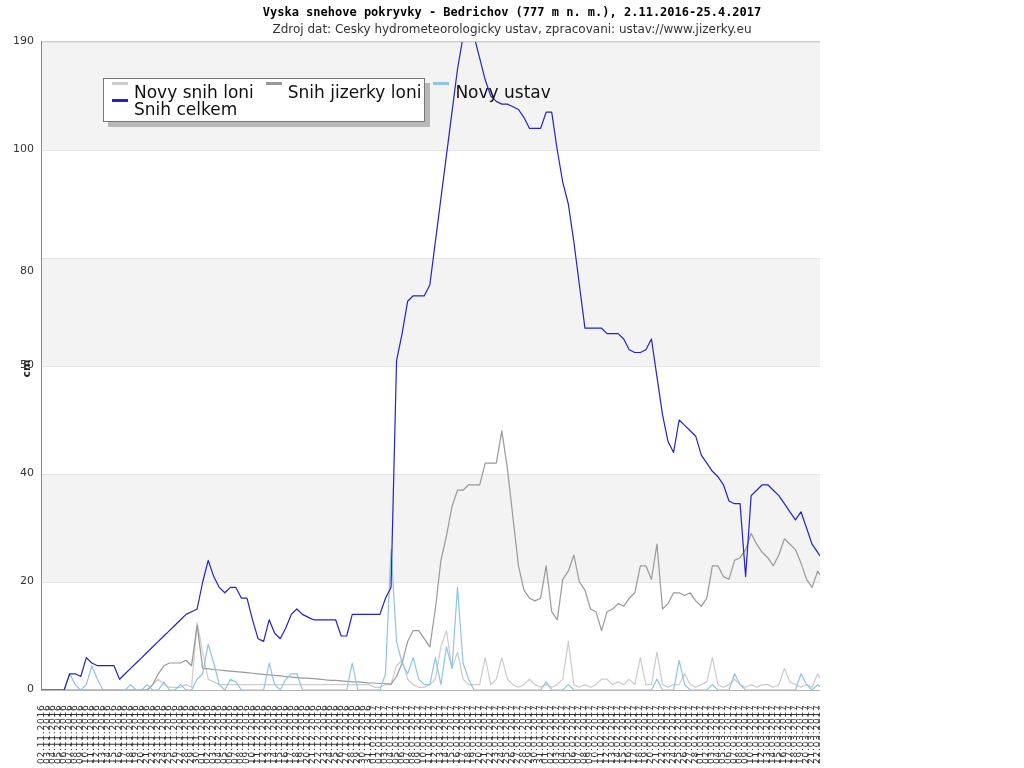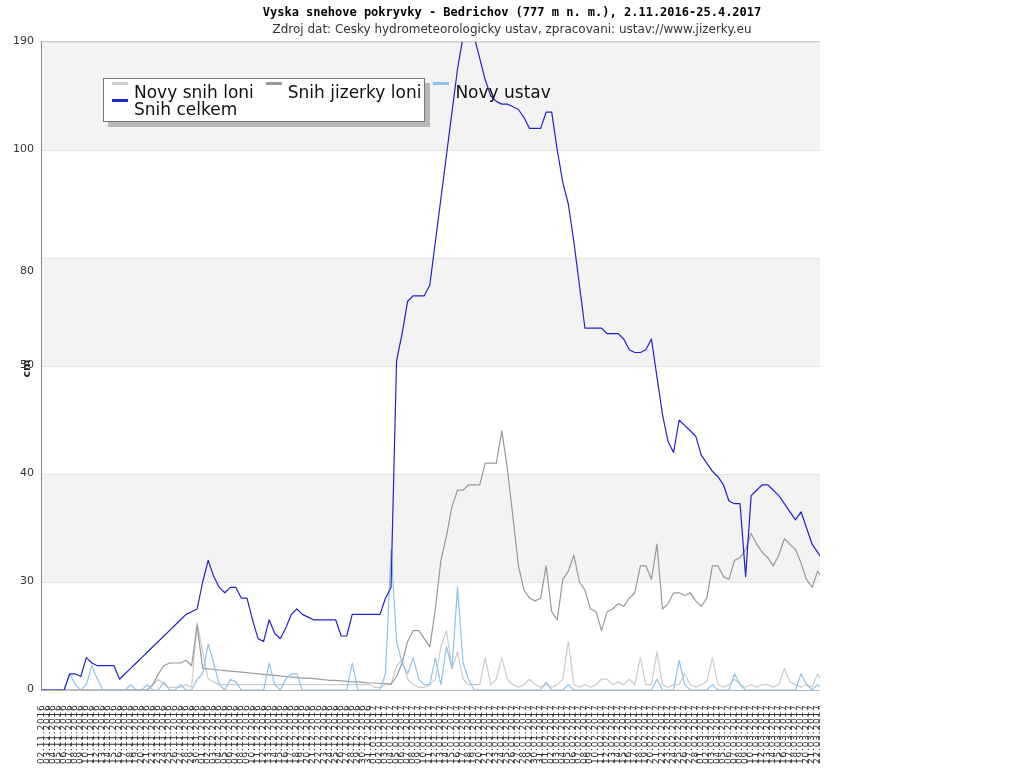--- a/index.html
+++ b/index.html
@@ -40,21 +40,21 @@
     <svg id="chart-svg" width="964" height="648" viewBox="0 0 964 648" preserveAspectRatio="none">
         <polyline points="0.00,648.00 5.54,648.00 11.08,648.00 16.62,648.00 22.16,648.00 27.70,648.00 33.24,648.00 38.78,648.00 44.32,648.00 49.86,648.00 55.40,648.00 60.94,648.00 66.48,648.00 72.02,648.00 77.56,648.00 83.10,648.00 88.64,648.00 94.18,648.00 99.72,648.00 105.26,648.00 110.80,642.60 116.34,637.20 121.89,642.60 127.43,645.30 132.97,645.30 138.51,645.30 144.05,642.60 149.59,645.30 155.13,580.50 160.67,610.20 166.21,637.20 171.75,639.90 177.29,642.60 182.83,642.60 188.37,642.60 193.91,642.60 199.45,642.60 204.99,642.60 210.53,642.60 216.07,642.60 221.61,642.60 227.15,642.60 232.69,642.60 238.23,642.60 243.77,642.60 249.31,642.60 254.85,642.60 260.39,642.60 265.93,642.60 271.47,642.60 277.01,642.60 282.55,642.60 288.09,642.60 293.63,642.60 299.17,642.60 304.71,642.60 310.25,642.60 315.79,642.60 321.33,642.60 326.87,642.60 332.41,645.30 337.95,645.30 343.49,642.60 349.03,642.60 354.57,623.70 360.11,618.30 365.66,637.20 371.20,642.60 376.74,645.30 382.28,645.30 387.82,642.60 393.36,637.20 398.90,604.80 404.44,588.60 409.98,626.40 415.52,610.20 421.06,637.20 426.60,642.60 432.14,642.60 437.68,642.60 443.22,615.60 448.76,642.60 454.30,637.20 459.84,615.60 465.38,637.20 470.92,642.60 476.46,645.30 482.00,642.60 487.54,637.20 493.08,642.60 498.62,645.30 504.16,642.60 509.70,645.30 515.24,642.60 520.78,637.20 526.32,599.40 531.86,642.60 537.40,645.30 542.94,642.60 548.48,645.30 554.02,642.60 559.56,637.20 565.10,637.20 570.64,642.60 576.18,639.90 581.72,642.60 587.26,637.20 592.80,642.60 598.34,615.60 603.89,642.60 609.43,642.60 614.97,610.20 620.51,642.60 626.05,645.30 631.59,642.60 637.13,642.60 642.67,631.80 648.21,642.60 653.75,645.30 659.29,642.60 664.83,639.90 670.37,615.60 675.91,642.60 681.45,645.30 686.99,642.60 692.53,637.20 698.07,642.60 703.61,645.30 709.15,642.60 714.69,645.30 720.23,642.60 725.77,642.60 731.31,645.30 736.85,642.60 742.39,626.40 747.93,639.90 753.47,642.60 759.01,645.30 764.55,642.60 770.09,645.30 775.63,631.80 781.17,642.60 786.71,645.30 792.25,642.60 797.79,645.30 803.33,642.60 808.87,645.30 814.41,642.60 819.95,645.30 825.49,645.30 831.03,648.00 836.57,648.00 842.11,648.00 847.66,648.00 853.20,648.00 858.74,648.00 864.28,648.00 869.82,648.00 875.36,648.00 880.90,648.00 886.44,648.00 891.98,648.00 897.52,648.00 903.06,648.00 908.60,648.00 914.14,648.00 919.68,648.00 925.22,648.00 930.76,648.00 936.30,648.00 941.84,648.00 947.38,648.00 952.92,648.00 958.46,648.00 964.00,648.00" fill="none" stroke="#cccccc" stroke-width="1.2" stroke-linejoin="round"></polyline>
         <polyline points="0.00,648.00 5.54,648.00 11.08,648.00 16.62,648.00 22.16,648.00 27.70,648.00 33.24,648.00 38.78,648.00 44.32,648.00 49.86,648.00 55.40,648.00 60.94,648.00 66.48,648.00 72.02,648.00 77.56,648.00 83.10,648.00 88.64,648.00 94.18,648.00 99.72,648.00 105.26,648.00 110.80,642.60 116.34,631.80 121.89,623.70 127.43,621.00 132.97,621.00 138.51,621.00 144.05,618.30 149.59,623.70 155.13,583.20 160.67,626.40 166.21,626.94 171.75,627.48 177.29,628.02 182.83,628.56 188.37,629.10 193.91,629.64 199.45,630.18 204.99,630.72 210.53,631.26 216.07,631.80 221.61,632.34 227.15,632.88 232.69,633.42 238.23,633.96 243.77,634.50 249.31,635.04 254.85,635.58 260.39,636.12 265.93,636.12 271.47,636.66 277.01,637.20 282.55,637.74 288.09,638.28 293.63,638.28 299.17,638.82 304.71,639.36 310.25,639.90 315.79,639.90 321.33,640.44 326.87,640.98 332.41,640.98 337.95,641.52 343.49,641.52 349.03,642.06 354.57,634.50 360.11,621.00 365.66,599.40 371.20,588.60 376.74,588.60 382.28,596.70 387.82,604.80 393.36,567.00 398.90,518.40 404.44,494.10 409.98,464.40 415.52,448.20 421.06,448.20 426.60,442.80 432.14,442.80 437.68,442.80 443.22,421.20 448.76,421.20 454.30,421.20 459.84,388.80 465.38,426.60 470.92,475.20 476.46,523.80 482.00,548.10 487.54,556.20 493.08,558.90 498.62,556.20 504.16,523.80 509.70,569.70 515.24,577.80 520.78,537.30 526.32,529.20 531.86,513.00 537.40,540.00 542.94,548.10 548.48,567.00 554.02,569.70 559.56,588.60 565.10,569.70 570.64,567.00 576.18,561.60 581.72,564.30 587.26,556.20 592.80,550.80 598.34,523.80 603.89,523.80 609.43,537.30 614.97,502.20 620.51,567.00 626.05,561.60 631.59,550.80 637.13,550.80 642.67,553.50 648.21,550.80 653.75,558.90 659.29,564.30 664.83,556.20 670.37,523.80 675.91,523.80 681.45,534.60 686.99,537.30 692.53,518.40 698.07,515.70 703.61,507.60 709.15,491.40 714.69,502.20 720.23,510.30 725.77,515.70 731.31,523.80 736.85,513.00 742.39,496.80 747.93,502.20 753.47,507.60 759.01,521.10 764.55,537.30 770.09,545.40 775.63,529.20 781.17,537.30 786.71,550.80 792.25,567.00 797.79,572.40 803.33,577.80 808.87,604.80 814.41,621.00 819.95,629.10 825.49,639.90 831.03,644.22 836.57,648.00 842.11,648.00 847.66,648.00 853.20,648.00 858.74,648.00 864.28,648.00 869.82,648.00 875.36,648.00 880.90,648.00 886.44,648.00 891.98,648.00 897.52,648.00 903.06,648.00 908.60,648.00 914.14,648.00 919.68,648.00 925.22,648.00 930.76,648.00 936.30,648.00 941.84,648.00 947.38,648.00 952.92,648.00 958.46,648.00 964.00,648.00 969.54,648.00" fill="none" stroke="#999999" stroke-width="1.2" stroke-linejoin="round"></polyline>
         <polyline points="0.00,648.00 5.54,648.00 11.08,648.00 16.62,648.00 22.16,648.00 27.70,631.80 33.24,642.60 38.78,648.00 44.32,642.60 49.86,623.70 55.40,637.20 60.94,648.00 66.48,648.00 72.02,648.00 77.56,648.00 83.10,648.00 88.64,642.60 94.18,648.00 99.72,648.00 105.26,642.60 110.80,648.00 116.34,648.00 121.89,639.90 127.43,648.00 132.97,648.00 138.51,642.60 144.05,648.00 149.59,648.00 155.13,637.20 160.67,631.80 166.21,602.10 171.75,621.00 177.29,642.60 182.83,648.00 188.37,637.20 193.91,639.90 199.45,648.00 204.99,648.00 210.53,648.00 216.07,648.00 221.61,648.00 227.15,621.00 232.69,642.60 238.23,648.00 243.77,637.20 249.31,631.80 254.85,631.80 260.39,648.00 265.93,648.00 271.47,648.00 277.01,648.00 282.55,648.00 288.09,648.00 293.63,648.00 299.17,648.00 304.71,648.00 310.25,621.00 315.79,648.00 321.33,648.00 326.87,648.00 332.41,648.00 337.95,648.00 343.49,631.80 349.03,507.60 354.57,599.40 360.11,621.00 365.66,631.80 371.20,615.60 376.74,637.20 382.28,642.60 387.82,642.60 393.36,615.60 398.90,642.60 404.44,604.80 409.98,626.40 415.52,545.40 421.06,621.00 426.60,637.20 432.14,648.00 437.68,648.00 443.22,648.00 448.76,648.00 454.30,648.00 459.84,648.00 465.38,648.00 470.92,648.00 476.46,648.00 482.00,648.00 487.54,648.00 493.08,648.00 498.62,648.00 504.16,639.90 509.70,648.00 515.24,648.00 520.78,648.00 526.32,642.60 531.86,648.00 537.40,648.00 542.94,648.00 548.48,648.00 554.02,648.00 559.56,648.00 565.10,648.00 570.64,648.00 576.18,648.00 581.72,648.00 587.26,648.00 592.80,648.00 598.34,648.00 603.89,648.00 609.43,648.00 614.97,637.20 620.51,648.00 626.05,648.00 631.59,648.00 637.13,618.30 642.67,642.60 648.21,648.00 653.75,648.00 659.29,648.00 664.83,648.00 670.37,642.60 675.91,648.00 681.45,648.00 686.99,648.00 692.53,631.80 698.07,642.60 703.61,648.00 709.15,648.00 714.69,648.00 720.23,648.00 725.77,648.00 731.31,648.00 736.85,648.00 742.39,648.00 747.93,648.00 753.47,648.00 759.01,631.80 764.55,642.60 770.09,648.00 775.63,642.60 781.17,648.00 786.71,648.00 792.25,648.00 797.79,648.00 803.33,648.00 808.87,642.60 814.41,648.00 819.95,648.00 825.49,648.00 831.03,648.00 836.57,648.00 842.11,648.00 847.66,648.00 853.20,648.00 858.74,648.00 864.28,648.00 869.82,648.00 875.36,648.00 880.90,648.00 886.44,648.00 891.98,648.00 897.52,648.00 903.06,648.00 908.60,648.00 914.14,648.00 919.68,648.00 925.22,648.00 930.76,648.00 936.30,648.00 941.84,648.00 947.38,648.00 952.92,648.00 958.46,648.00 964.00,648.00 969.54,648.00" fill="none" stroke="#8fc3e8" stroke-width="1.2" stroke-linejoin="round"></polyline>
         <polyline points="0.00,648.00 5.54,648.00 11.08,648.00 16.62,648.00 22.16,648.00 27.70,631.80 33.24,631.80 38.78,634.50 44.32,615.60 49.86,621.00 55.40,623.70 60.94,623.70 66.48,623.70 72.02,623.70 77.56,637.20 83.10,631.80 88.64,626.40 94.18,621.00 99.72,615.60 105.26,610.20 110.80,604.80 116.34,599.40 121.89,594.00 127.43,588.60 132.97,583.20 138.51,577.80 144.05,572.40 149.59,569.70 155.13,567.00 160.67,540.00 166.21,518.40 171.75,534.60 177.29,545.40 182.83,550.80 188.37,545.40 193.91,545.40 199.45,556.20 204.99,556.20 210.53,577.80 216.07,596.70 221.61,599.40 227.15,577.80 232.69,591.30 238.23,596.70 243.77,585.90 249.31,572.40 254.85,567.00 260.39,572.40 265.93,575.10 271.47,577.80 277.01,577.80 282.55,577.80 288.09,577.80 293.63,577.80 299.17,594.00 304.71,594.00 310.25,572.40 315.79,572.40 321.33,572.40 326.87,572.40 332.41,572.40 337.95,572.40 343.49,556.20 349.03,545.40 354.57,318.60 360.11,291.60 365.66,259.20 371.20,253.80 376.74,253.80 382.28,253.80 387.82,243.00 393.36,199.80 398.90,156.60 404.44,113.40 409.98,70.20 415.52,27.00 421.06,-5.40 426.60,-10.80 432.14,-5.40 437.68,16.20 443.22,37.80 448.76,54.00 454.30,59.40 459.84,62.10 465.38,62.10 470.92,64.80 476.46,67.50 482.00,75.60 487.54,86.40 493.08,86.40 498.62,86.40 504.16,70.20 509.70,70.20 515.24,108.00 520.78,140.40 526.32,162.00 531.86,199.80 537.40,243.00 542.94,286.20 548.48,286.20 554.02,286.20 559.56,286.20 565.10,291.60 570.64,291.60 576.18,291.60 581.72,297.00 587.26,307.80 592.80,310.50 598.34,310.50 603.89,307.80 609.43,297.00 614.97,334.80 620.51,372.60 626.05,399.60 631.59,410.40 637.13,378.00 642.67,383.40 648.21,388.80 653.75,394.20 659.29,413.10 664.83,421.20 670.37,429.30 675.91,434.70 681.45,442.80 686.99,459.00 692.53,461.70 698.07,461.70 703.61,534.60 709.15,453.60 714.69,448.20 720.23,442.80 725.77,442.80 731.31,448.20 736.85,453.60 742.39,461.70 747.93,469.80 753.47,477.90 759.01,469.80 764.55,486.00 770.09,502.20 775.63,510.30 781.17,518.40 786.71,526.50 792.25,542.70 797.79,567.00 803.33,588.60 808.87,610.20 814.41,618.30 819.95,621.00 825.49,637.20 831.03,642.60 836.57,645.30 842.11,648.00 847.66,648.00 853.20,648.00 858.74,648.00 864.28,648.00 869.82,648.00 875.36,648.00 880.90,648.00 886.44,648.00 891.98,648.00 897.52,648.00 903.06,648.00 908.60,648.00 914.14,648.00 919.68,648.00 925.22,648.00 930.76,637.20 936.30,648.00 941.84,648.00 947.38,648.00 952.92,648.00 958.46,637.20 964.00,648.00" fill="none" stroke="#2222cc" stroke-width="1.2" stroke-linejoin="round"></polyline>
       </svg>
   </div>
 
   <div id="yticks">
       <div class="ytick" style="left: 0px; top: 683px;">0</div>
-      <div class="ytick" style="left: 0px; top: 575px;">30</div>
+      <div class="ytick" style="left: 0px; top: 575px;">20</div>
       <div class="ytick" style="left: 0px; top: 467px;">40</div>
       <div class="ytick" style="left: 0px; top: 359px;">50</div>
       <div class="ytick" style="left: 0px; top: 265px;">80</div>
       <div class="ytick" style="left: 0px; top: 143px;">100</div>
       <div class="ytick" style="left: 0px; top: 35px;">190</div>
     </div>
   <div class="cm">cm</div>
   <div id="xticks">
       <div class="xtick" style="left: 37px; top: 764px;">02.11.2016</div>
       <div class="xtick" style="left: 42.5402px; top: 764px;">03.11.2016</div>

